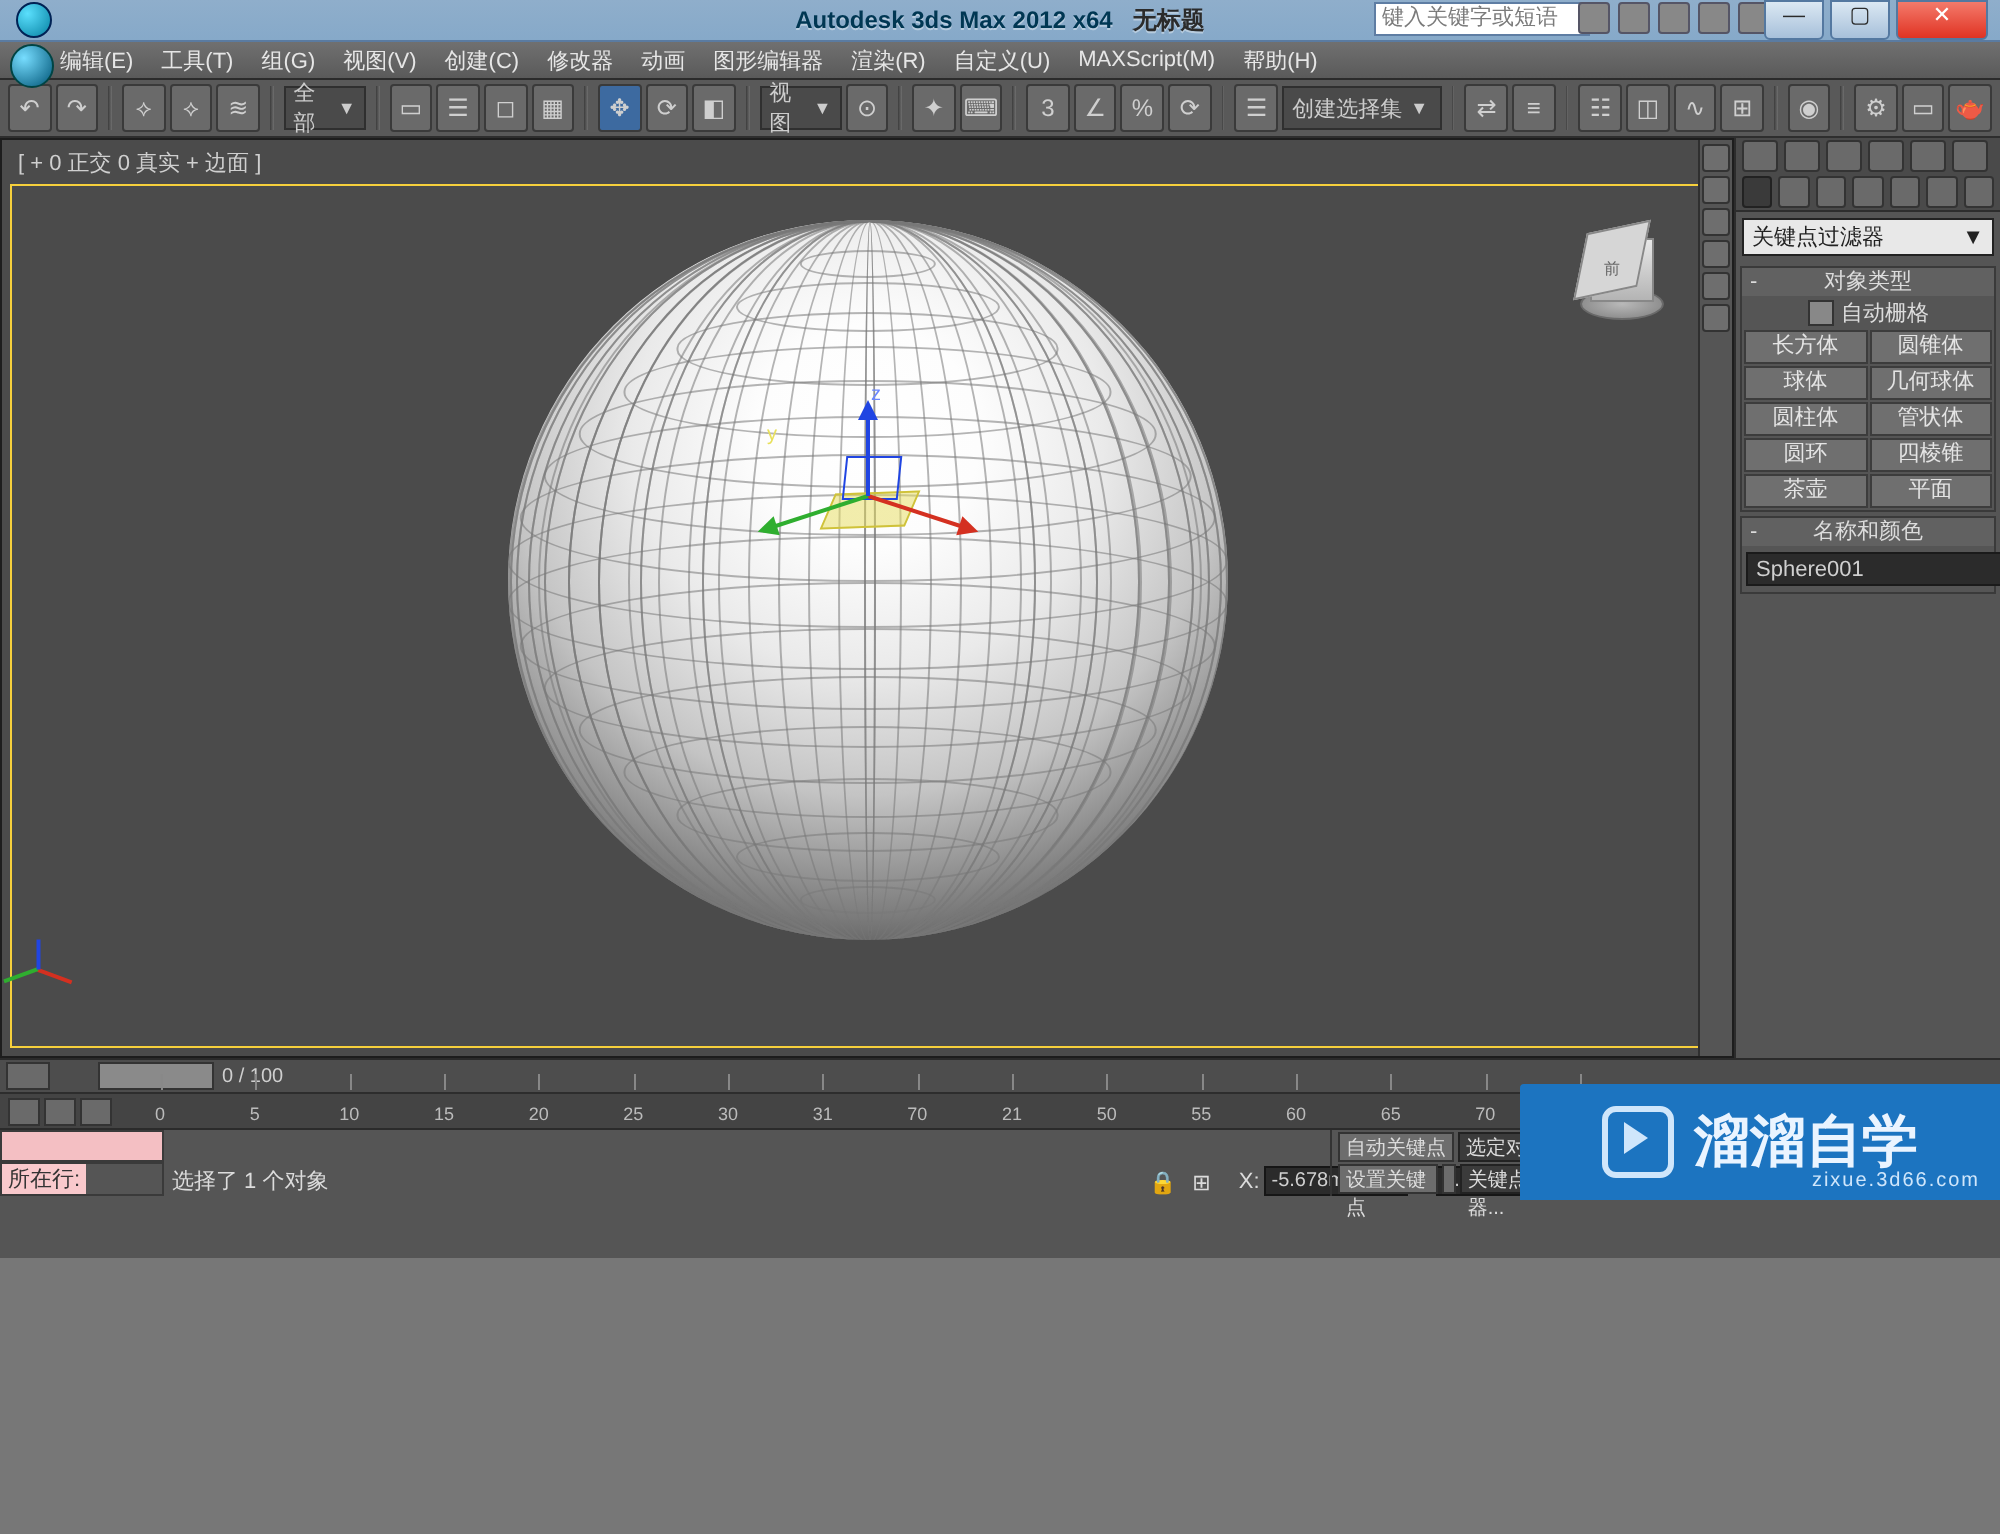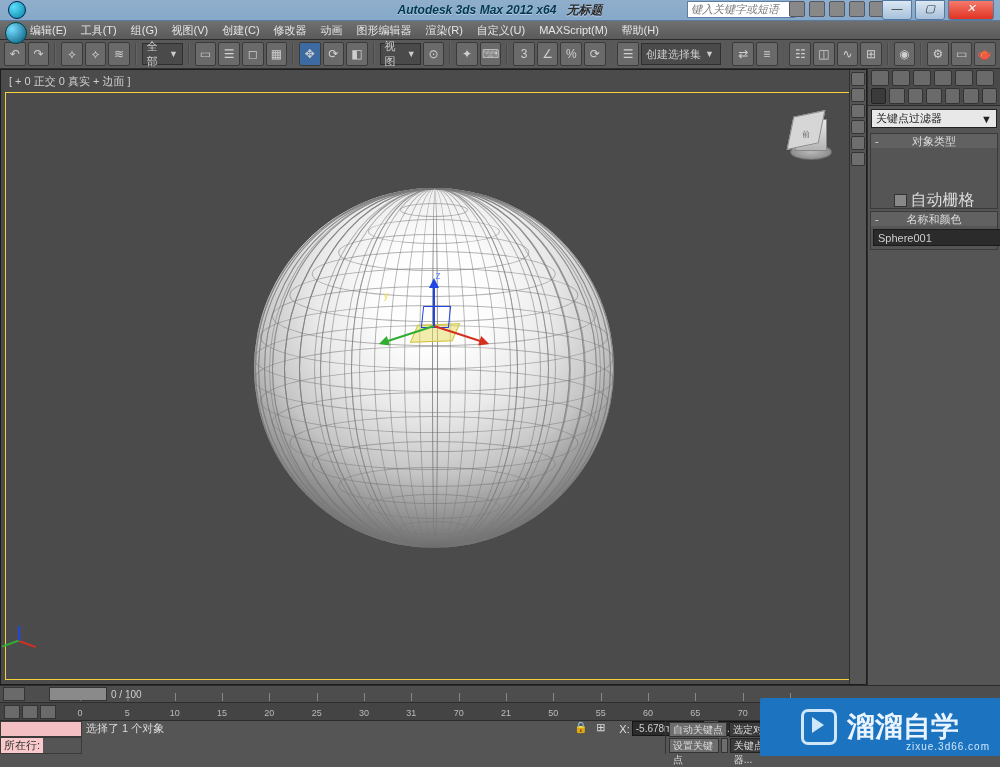--- a/index.html
+++ b/index.html
@@ -1,38 +1,38 @@
 <!DOCTYPE html>
 <html><head>
 <meta charset="utf-8">
 <style>
 html,body{margin:0;padding:0;width:1000px;height:767px;overflow:hidden;font-family:"Microsoft YaHei",SimSun,Arial,sans-serif;font-size:11px;color:#dcdcdc;background:#777;}
 
-.titlebar{position:relative;height:20px;background:linear-gradient(#8faecb,#86a9c9);border-bottom:1px solid #5a7ba1;font-style:italic;}
+.titlebar{position:relative;height:20px;background:linear-gradient(#8faecb,#86a9c9);border-bottom:1px solid #5a7ba1;}
 .titlebar .app-logo{position:absolute;left:8px;top:1px;width:16px;height:16px;border-radius:10px;background:radial-gradient(circle at 30% 30%,#5adffd,#0782a3);border:1px solid #025;}
 .titlebar .title{position:absolute;left:0;right:0;text-align:center;color:#003753;font-size:12px;line-height:20px;font-weight:bold;text-shadow:0 1px 0 rgba(255,255,255,.4);}
 .titlebar .docname{color:#2b2b2b;font-weight:bold;}
 .titlebar .right-buttons{position:absolute;right:6px;top:0;display:flex;gap:3px;}
 .titlebar .winbtn{width:28px;height:18px;border:1px solid #5478a0;border-radius:0 0 3px 3px;background:linear-gradient(#dbe8f3,#a7c0da);text-align:center;line-height:14px;color:#2b2b2b;font-size:11px;}
 .titlebar .winbtn.close{background:linear-gradient(#f47a6b,#e03323);color:#fff;width:44px;}
 .titlebar .quick{position:absolute;right:115px;top:1px;display:flex;gap:4px;}
 .titlebar .quick .qb{width:14px;height:14px;background:#888;border:1px solid #556;border-radius:2px;}
 .titlebar .search{position:absolute;right:205px;top:1px;width:100px;height:15px;background:#fff;border:1px solid #5e7da3;font-size:11px;color:#7b7b7b;padding:0 3px;line-height:15px;}
 
 .menubar{height:18px;background:linear-gradient(#707070,#5a5a5a);border-bottom:1px solid #2b2b2b;padding-left:30px;display:flex;align-items:center;gap:14px;color:#e6e6e6;}
 .menubar .app-icon{position:absolute;left:5px;top:22px;width:20px;height:20px;border-radius:12px;background:radial-gradient(circle at 30% 30%,#7df,#057);border:1px solid #044;}
 .menubar .mitem{cursor:default;}
 
 .toolbar{height:28px;background:#595959;border-bottom:1px solid #2e2e2e;display:flex;align-items:center;padding:0 4px;gap:2px;}
 .tbtn{width:22px;height:22px;background:#6a6a6a;border:1px solid #3a3a3a;border-radius:2px;display:flex;align-items:center;justify-content:center;color:#cfcfcf;font-size:12px;}
 .tsep{width:2px;height:22px;background:linear-gradient(90deg,#3c3c3c,#6f6f6f);margin:0 3px;}
 .tdrop{height:20px;background:#4a4a4a;border:1px solid #2f2f2f;color:#ccc;display:flex;align-items:center;padding:0 4px;gap:4px;font-size:11px;}
 .tdrop .arrow{font-size:9px;}
 
-.main{position:relative;height:616px;display:flex;background:#eab308;}
+.main{position:relative;height:460px;display:flex;background:#eab308;}
 .viewport-wrap{flex:1;position:relative;background:#4b4b4b;border:1px solid #1d1d1d;margin:0;}
 .vp-label{position:absolute;left:8px;top:4px;color:#cfcfcf;font-size:11px;z-index:6;}
 .viewport{position:absolute;left:4px;right:4px;top:22px;bottom:4px;background:#4b4b4b;border:1px solid #f6d03c;}
 
 .viewcube{position:absolute;right:24px;top:18px;width:55px;height:55px;z-index:7;}
 .viewcube .base{position:absolute;bottom:6px;left:8px;width:40px;height:14px;border-radius:50%;background:radial-gradient(#b9b9b9,#7e7e7e);border:1px solid #6a6a6a;}
 .viewcube .cube{position:absolute;top:8px;left:13px;width:30px;height:30px;background:linear-gradient(#e8e8e8,#b4b4b4);border:1px solid #888;transform:rotate(0deg);}
 .viewcube .cube:before{content:"";position:absolute;left:-6px;top:-6px;width:30px;height:30px;background:#d6d6d6;border:1px solid #888;transform:skewY(-12deg) skewX(-12deg);z-index:-1;}
 .viewcube .label{position:absolute;top:18px;left:20px;font-size:8px;color:#666;}
 
@@ -63,21 +63,21 @@
 .rpanel .tabrow{height:18px;background:#4a4a4a;display:flex;align-items:center;padding:0 3px;gap:3px;}
 .rpanel .tabrow .t{width:16px;height:14px;background:#6a6a6a;border:1px solid #333;border-radius:2px;}
 .rpanel .tabrow2{height:18px;background:#4a4a4a;display:flex;align-items:center;padding:0 3px;gap:3px;border-bottom:1px solid #2d2d2d;}
 .rpanel .tabrow2 .t{width:16px;height:14px;background:#6a6a6a;border:1px solid #333;border-radius:2px;}
 .rpanel .tabrow2 .t.active{background:#3a3a3a;border-color:#222;}
 .rpanel .dropdown{margin:3px;height:17px;background:#e8e8e8;color:#222;display:flex;align-items:center;justify-content:space-between;padding:0 4px;font-size:11px;border:1px solid #222;}
 .rpanel .rollout{margin:2px 2px 0 2px;border:1px solid #3a3a3a;}
 .rpanel .rollhead{height:14px;background:#616161;text-align:center;font-size:11px;line-height:14px;position:relative;color:#dcdcdc;}
 .rpanel .rollhead .minus{position:absolute;left:4px;top:0;}
 .rpanel .rollbody{background:#555;}
-.rpanel .chkrow{height:16px;display:flex;align-items:center;justify-content:center;gap:4px;font-size:16px;margin-top:44px;}
+.rpanel .chkrow{height:16px;display:flex;align-items:center;justify-content:center;gap:4px;font-size:11px;}
 .rpanel .chkrow .chk{width:11px;height:11px;background:#888;border:1px solid #333;}
 .rpanel .gridbtns{display:grid;grid-template-columns:1fr 1fr;gap:1px;padding:1px;}
 .rpanel .gbtn{height:15px;background:#6f6f6f;border:1px solid #3c3c3c;text-align:center;font-size:11px;line-height:15px;color:#e4e4e4;}
 .rpanel .namefield{margin:3px 2px;display:flex;gap:2px;}
 .rpanel .namefield input{flex:1;height:15px;background:#2b2b2b;border:1px solid #1a1a1a;color:#cfcfcf;font-size:11px;padding:0 4px;}
 
 .bottom{height:99px;background:#555;border-top:1px solid #2b2b2b;position:relative;}
 .trackbar{height:16px;background:#4d4d4d;display:flex;align-items:center;border-bottom:1px solid #2d2d2d;}
 .trackbar .scrub{width:56px;height:12px;margin-left:24px;background:#8a8a8a;border:1px solid #333;}
 .trackbar .range{margin-left:4px;font-size:10px;color:#cfcfcf;}
@@ -85,21 +85,21 @@
 .time-ruler .ticks{position:absolute;left:80px;right:210px;top:0;bottom:0;}
 .time-ruler .tick{position:absolute;bottom:2px;font-size:9px;color:#bbb;transform:translateX(-50%);}
 .time-ruler .tick:before{content:"";position:absolute;left:50%;top:-15px;width:1px;height:8px;background:#888;}
 .time-ruler .left-icons{position:absolute;left:4px;top:2px;display:flex;gap:2px;}
 .time-ruler .left-icons .tb{width:14px;height:12px;background:#6a6a6a;border:1px solid #333;}
 .status{height:33px;background:#555;display:flex;align-items:center;font-size:11px;position:relative;}
 .status .left{width:82px;height:100%;display:flex;flex-direction:column;}
 .status .left .row{flex:1;display:flex;align-items:center;border:1px solid #3a3a3a;margin:0;}
 .status .left .pink{background:#f9c9cc;color:#333;padding:0 3px;height:15px;}
 .status .msgcol{flex:1;display:flex;flex-direction:column;height:100%;}
-.status .msgrow{flex:1;display:flex;align-items:flex-start;border-top:1px solid #3e3e3e;padding-left:4px;gap:8px;}
+.status .msgrow{flex:1;display:flex;align-items:flex-end;border-top:1px solid #3e3e3e;padding-left:4px;gap:8px;}
 .status .msgrow:first-child{border-top:none;}
 .status .coords{display:flex;gap:2px;align-items:center;margin-left:6px;}
 .status .coord-field{width:64px;height:13px;background:#2b2b2b;border:1px solid #161616;color:#cfcfcf;font-size:10px;padding:0 3px;display:flex;align-items:center;}
 .status .grid-text{margin-left:14px;color:#cfcfcf;}
 .status .btn2{height:14px;padding:0 6px;background:#6a6a6a;border:1px solid #333;font-size:11px;display:flex;align-items:center;}
 .status .autokey{position:absolute;right:205px;top:0;bottom:0;display:flex;flex-direction:column;width:130px;}
 .status .autokey .r{flex:1;display:flex;align-items:center;gap:2px;border-left:1px solid #333;padding-left:3px;}
 .status .keybtn{height:13px;padding:0 3px;background:#6d6d6d;border:1px solid #333;font-size:10px;}
 .status .seldrop{height:13px;background:#3b3b3b;border:1px solid #222;font-size:10px;padding:0 3px;}
 .status .nav{position:absolute;right:4px;top:0;bottom:0;width:198px;border-left:1px solid #333;}
@@ -328,20 +328,32 @@
       <span>关键点过滤器</span>
         <span>▼</span>
     </div>
     <div class="rollout">
       <div class="rollhead"><span class="minus">-</span><span>对象类型</span></div>
       <div class="rollbody">
         <div class="chkrow">
             <span class="chk"></span>
             <span>自动栅格</span>
           </div>
+        <div class="gridbtns">
+          <div class="gbtn">长方体</div>
+          <div class="gbtn">圆锥体</div>
+          <div class="gbtn">球体</div>
+          <div class="gbtn">几何球体</div>
+          <div class="gbtn">圆柱体</div>
+          <div class="gbtn">管状体</div>
+          <div class="gbtn">圆环</div>
+          <div class="gbtn">四棱锥</div>
+          <div class="gbtn">茶壶</div>
+          <div class="gbtn">平面</div>
+        </div>
       </div>
     </div>
     <div class="rollout">
       <div class="rollhead"><span class="minus">-</span><span>名称和颜色</span></div>
       <div class="rollbody">
         <div class="namefield">
           <input value="Sphere001" style="">
 
         </div>
       </div>

